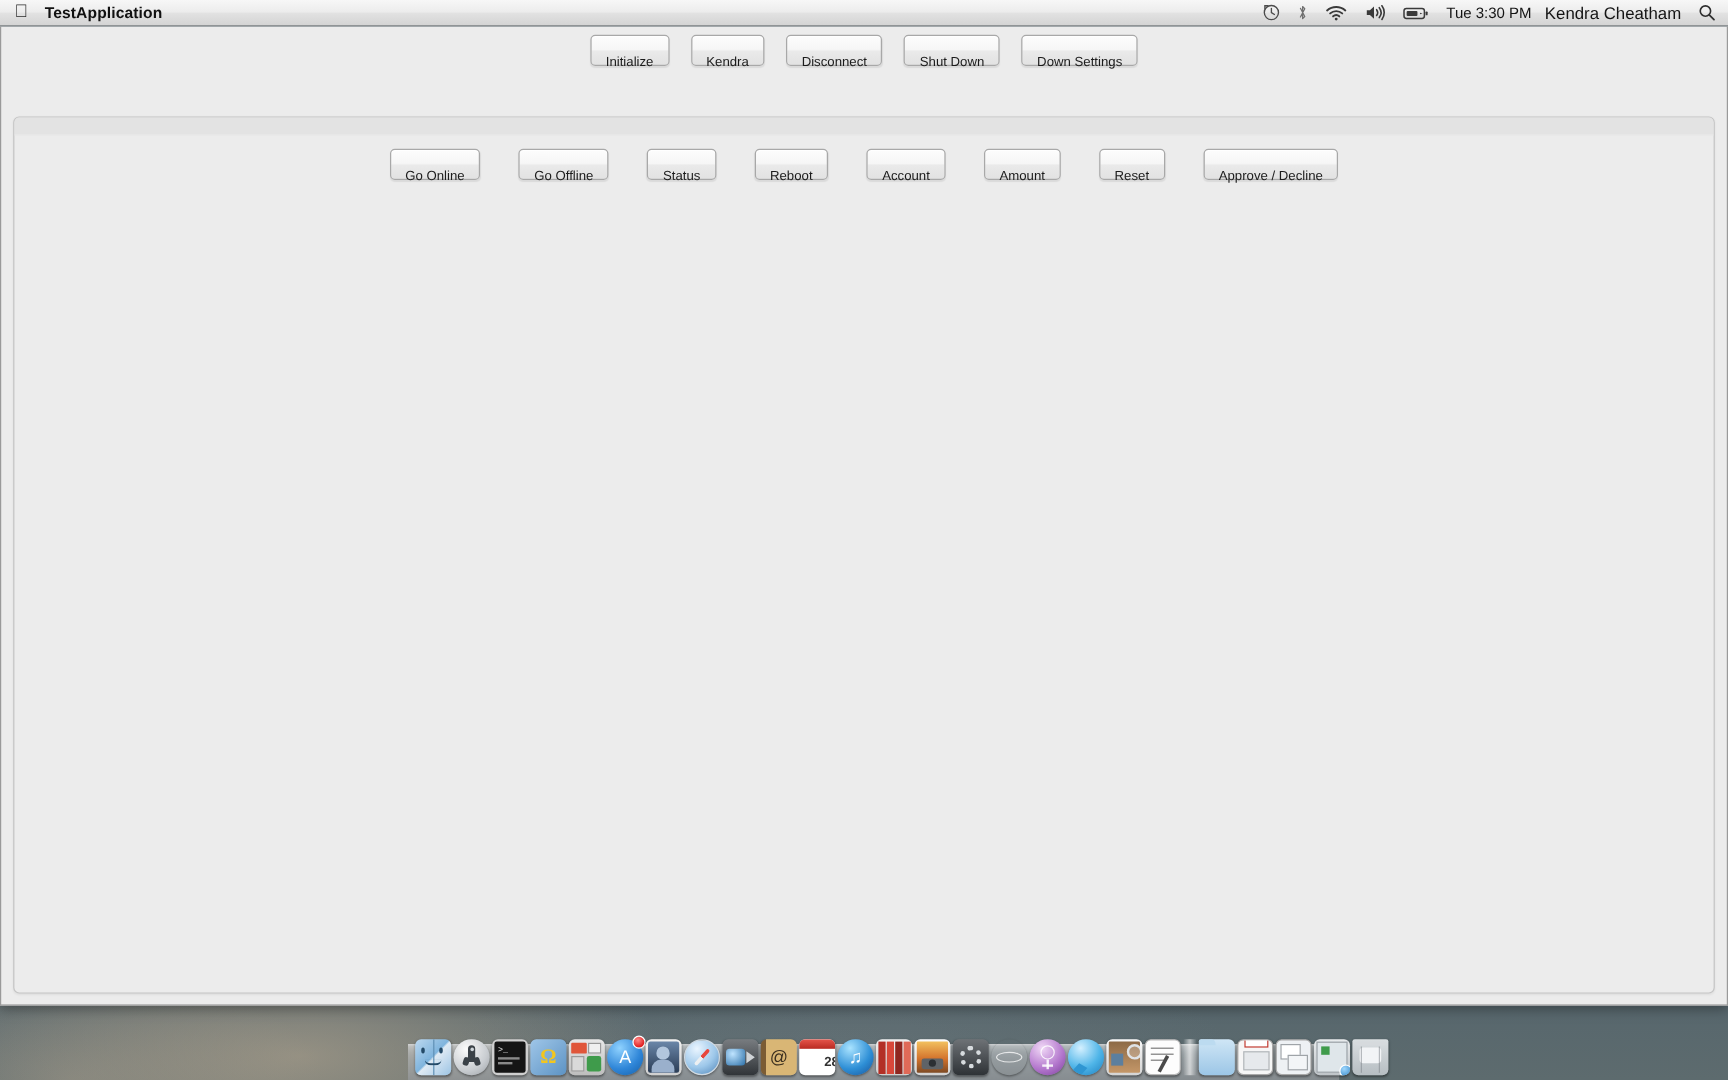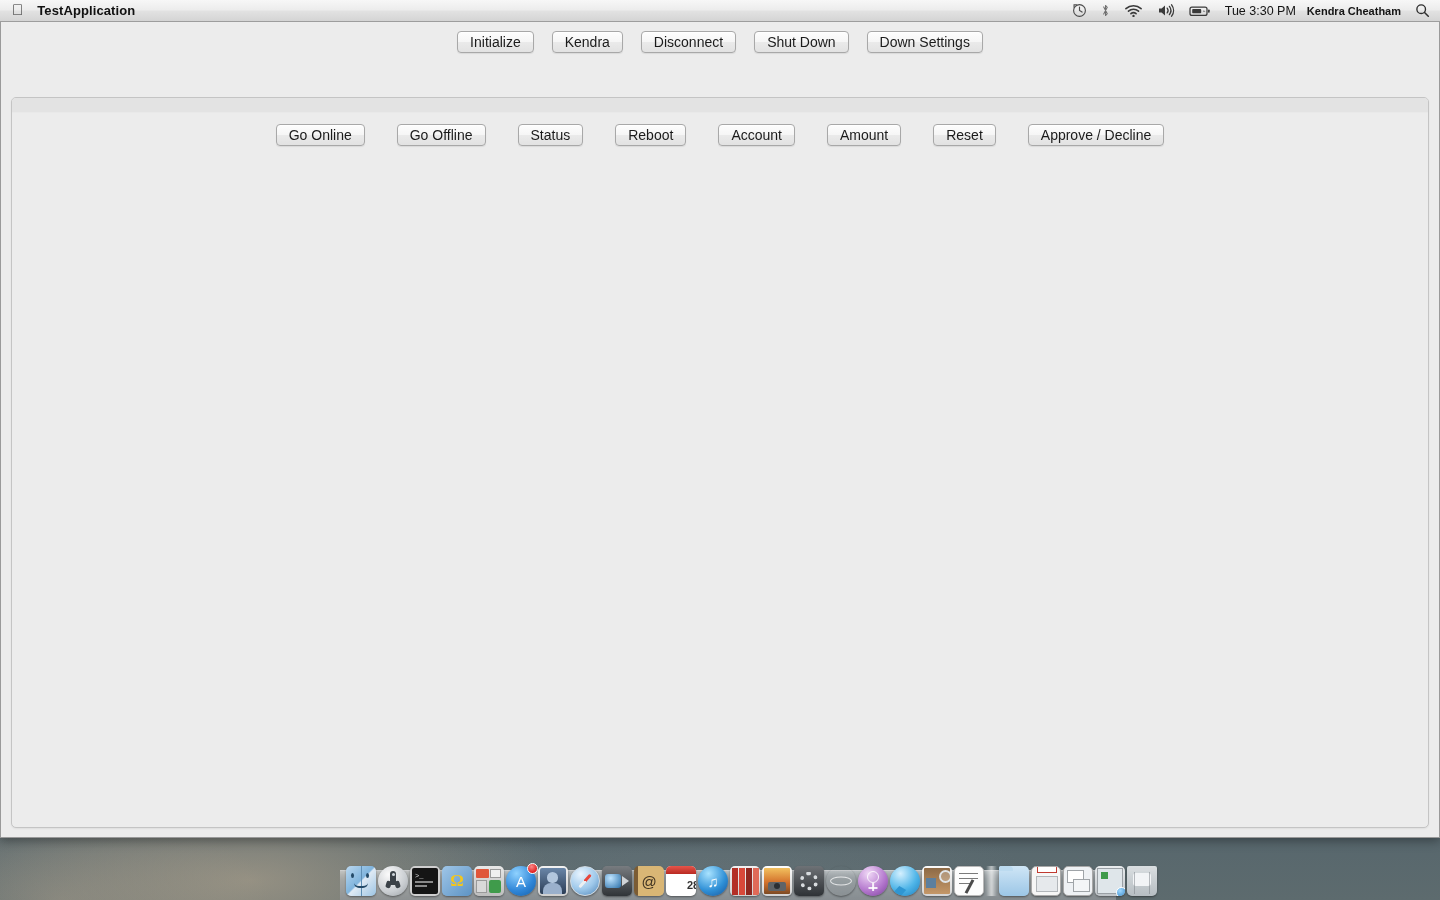--- a/index.html
+++ b/index.html
@@ -37,21 +37,21 @@
     display: inline-block; transform: translateY(-1px);
   }
   .app-name { font-size: 13px; font-weight: bold; color: #111; letter-spacing: 0.1px; }
   .menu-right {
     margin-left: auto; display: flex; align-items: center; gap: 0px;
     padding-right: 10px; color: #3a3a3a;
   }
   .menu-right > * { margin-left: 14px; }
   .mb-icon { display: flex; align-items: center; justify-content: center; height: 22px; }
   .mb-time { font-size: 12.5px; color: #141414; }
-  .mb-user { font-size: 11px; font-weight: bold; color: #141414; margin-left: 11px; }
+  .mb-user { font-size: 14px; font-weight: normal; color: #141414; margin-left: 11px; }
 
   
   #window {
     position: absolute; left: 0; top: 22px; width: 1440px; height: 816px;
     background: #ececec;
     border: 1px solid #9a9a9a;
     border-top: none;
     z-index: 20;
     box-shadow: 0 3px 10px rgba(0,0,0,0.35);
   }
@@ -81,24 +81,24 @@
   
   #toolbar-row {
     height: 40px; display: flex; align-items: center; justify-content: center;
     gap: 18px;
   }
   .aqua-btn {
     background: linear-gradient(180deg, #fdfdfd 0%, #f6f6f6 48%, #eaeaea 52%, #e2e2e2 100%);
     border: 1px solid #a8a8a8;
     border-radius: 4px;
     font-family: "Liberation Sans", sans-serif;
-    font-size: 14px;
+    font-size: 11px;
     color: #1b1b1b;
     height: 22px;
-    padding: 0 12px;
+    padding: 12px 12px;
     box-shadow: 0 1px 0 rgba(255,255,255,0.9) inset, 0 1px 1px rgba(0,0,0,0.08);
     cursor: default;
     white-space: nowrap;
     line-height: 20px;
     text-align: right;
   }
 
   
   #tab-strip {
     position: relative;

